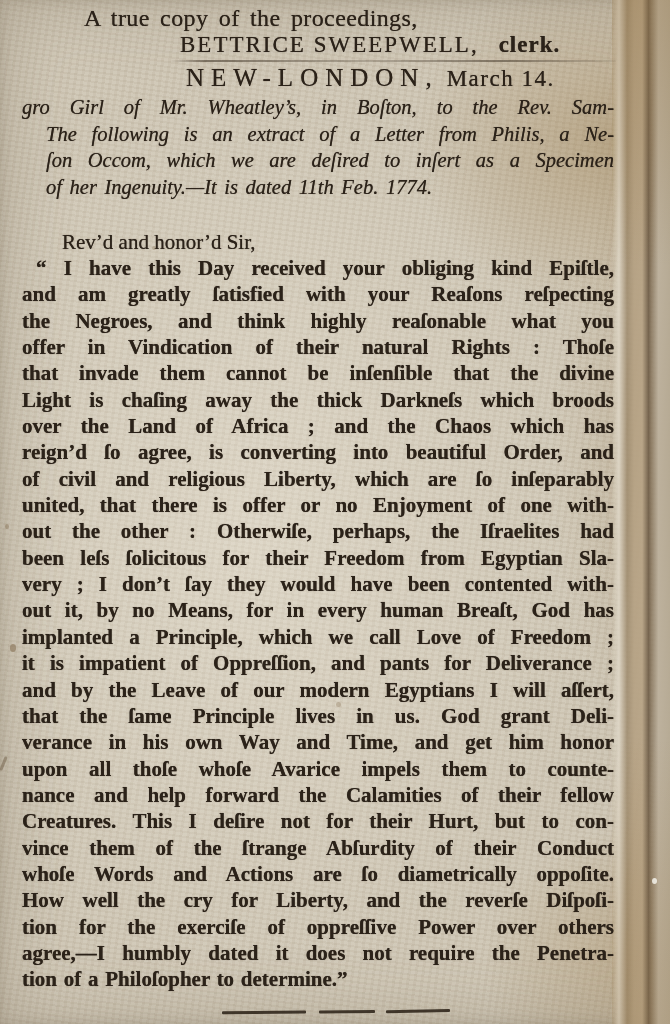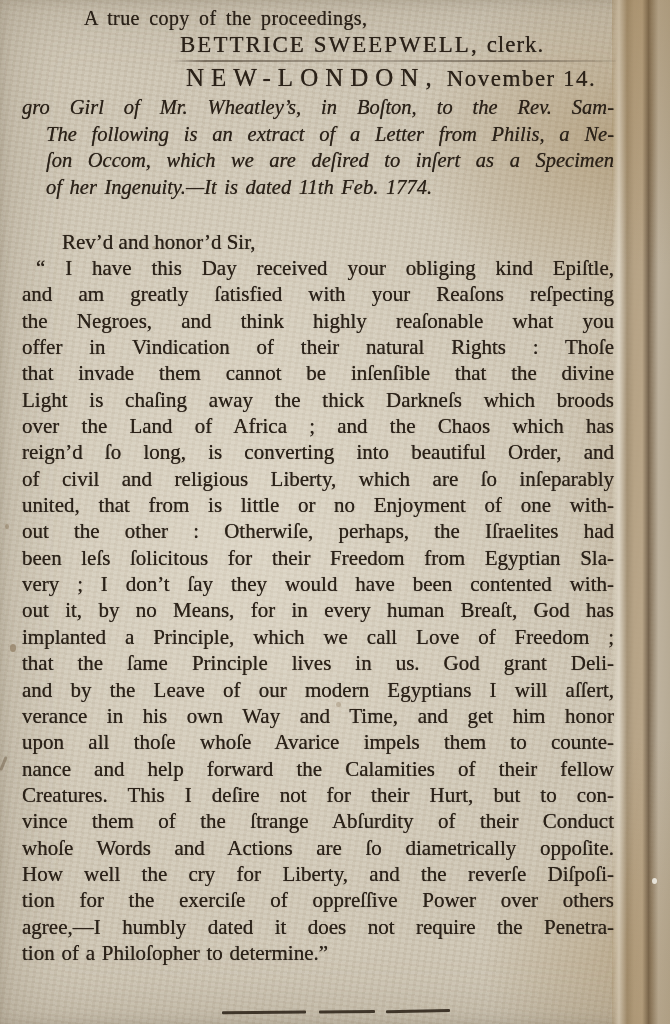--- a/index.html
+++ b/index.html
@@ -17,40 +17,40 @@
       repeating-linear-gradient(98deg, rgba(110,95,70,.04)  0 3px, rgba(255,255,250,.05) 3px 7px);
     box-shadow: inset 0 0 70px rgba(95,80,58,.28), inset 0 0 12px rgba(95,80,58,.18);
     font-family:"Liberation Serif","DejaVu Serif",serif;
     color:var(--ink,#2b2219);
   }
   .text-col{
     position:absolute;left:22px;top:4px;width:592px;
     text-shadow:0 0 .7px rgba(43,34,25,.85);
   }
   
-  .m1{font-size:20px;line-height:28px;padding-left:62px;word-spacing:4px;letter-spacing:.4px;}
+  .m1{font-size:24px;line-height:28px;padding-left:62px;word-spacing:4px;letter-spacing:.4px;}
   .m2{font-size:23px;line-height:25px;padding-left:158px;white-space:nowrap;}
   .m2 .name{letter-spacing:2px;}
-  .m2 .title{margin-left:8px;letter-spacing:1px;}
+  .m2 .title{margin-left:20px;letter-spacing:1px;font-weight:bold;}
   .rule1{
     height:2px;margin:3px 0 1px 148px;width:446px;border-radius:1px;
     background:linear-gradient(90deg, rgba(55,44,30,0), rgba(55,44,30,.55) 8%,
       rgba(55,44,30,.22) 45%, rgba(55,44,30,.5) 75%, rgba(55,44,30,.08));
   }
   .m3{font-size:25px;line-height:30px;padding-left:164px;white-space:nowrap;}
   .m3 .city{letter-spacing:7px;margin-top:27px;}
   .m3 .date{margin-left:8px;letter-spacing:1.5px;font-size:23px;}
   
   .note{font-style:italic;font-size:20.5px;line-height:26.5px;word-spacing:2.5px;}
   .note-line{text-align:justify;text-align-last:justify;}
   .note-line + .note-line{padding-left:24px;}
   .note-line:last-child{text-align-last:left;}
   
   .sal{font-size:21px;line-height:26px;padding-left:40px;margin-top:29px;}
-  .letter{font-size:21px;line-height:26.35px;word-spacing:1.5px;}
+  .letter{font-size:21px;line-height:26.35px;word-spacing:1.5px;font-weight:bold;}
   .q-line{text-align:justify;text-align-last:justify;}
   .q-line:first-child{text-indent:14px;}
   .q-line:last-child{text-align-last:left;}
   
   .end-rule{position:absolute;left:222px;top:1001px;width:290px;transform:rotate(-.5deg);}
   .end-rule span{display:inline-block;height:3px;border-radius:1px;
     background:rgba(40,31,20,.85);vertical-align:middle;}
   .end-rule .seg1{width:84px;margin-right:13px;}
   .end-rule .seg2{width:56px;margin-right:11px;}
   .end-rule .seg3{width:64px;transform:rotate(-.6deg);}
@@ -92,50 +92,51 @@
 
     <div class="m1">A true copy of the proceedings,</div>
 
     <div class="m2">
       <span class="name">BETTRICE SWEEPWELL,</span><span class="title">clerk.</span>
     </div>
 
     <div class="rule1"></div>
 
     <div class="m3">
-      <span class="city">NEW-LONDON,</span><span class="date">November 14.</span>
+      <span class="city">NEW-LONDON,</span><span class="date">March 14.</span>
     </div>
 
     <div class="note">
         <div class="note-line">gro Girl of Mr. Wheatley’s, in Boſton, to the Rev. Sam-</div>
         <div class="note-line">The following is an extract of a Letter from Philis, a Ne-</div>
         <div class="note-line">ſon Occom, which we are deſired to inſert as a Specimen</div>
         <div class="note-line">of her Ingenuity.—It is dated 11th Feb. 1774.</div>
       </div>
 
     <div class="sal">Rev’d and honor’d Sir,</div>
 
     <div class="letter">
         <div class="q-line">“ I have this Day received your obliging kind Epiſtle,</div>
         <div class="q-line">and am greatly ſatisfied with your Reaſons reſpecting</div>
         <div class="q-line">the Negroes, and think highly reaſonable what you</div>
         <div class="q-line">offer in Vindication of their natural Rights : Thoſe</div>
         <div class="q-line">that invade them cannot be inſenſible that the divine</div>
         <div class="q-line">Light is chaſing away the thick Darkneſs which broods</div>
         <div class="q-line">over the Land of Africa ; and the Chaos which has</div>
-        <div class="q-line">reign’d ſo long, is converting into beautiful Order, and</div>
+        <div class="q-line">reign’d ſo agree, is converting into beautiful Order, and</div>
         <div class="q-line">of civil and religious Liberty, which are ſo inſeparably</div>
-        <div class="q-line">united, that from is little or no Enjoyment of one with-</div>
+        <div class="q-line">united, that there is offer or no Enjoyment of one with-</div>
         <div class="q-line">out the other : Otherwiſe, perhaps, the Iſraelites had</div>
         <div class="q-line">been leſs ſolicitous for their Freedom from Egyptian Sla-</div>
         <div class="q-line">very ; I don’t ſay they would have been contented with-</div>
         <div class="q-line">out it, by no Means, for in every human Breaſt, God has</div>
         <div class="q-line">implanted a Principle, which we call Love of Freedom ;</div>
+        <div class="q-line">it is impatient of Oppreſſion, and pants for Deliverance ;</div>
+        <div class="q-line">and by the Leave of our modern Egyptians I will aſſert,</div>
         <div class="q-line">that the ſame Principle lives in us.  God grant Deli-</div>
-        <div class="q-line">and by the Leave of our modern Egyptians I will aſſert,</div>
         <div class="q-line">verance in his own Way and Time, and get him honor</div>
         <div class="q-line">upon all thoſe whoſe Avarice impels them to counte-</div>
         <div class="q-line">nance and help forward the Calamities of their fellow</div>
         <div class="q-line">Creatures.  This I deſire not for their Hurt, but to con-</div>
         <div class="q-line">vince them of the ſtrange Abſurdity of their Conduct</div>
         <div class="q-line">whoſe Words and Actions are ſo diametrically oppoſite.</div>
         <div class="q-line">How well the cry for Liberty, and the reverſe Diſpoſi-</div>
         <div class="q-line">tion for the exerciſe of oppreſſive Power over others</div>
         <div class="q-line">agree,—I humbly dated it does not require the Penetra-</div>
         <div class="q-line">tion of a Philoſopher to determine.”</div>

